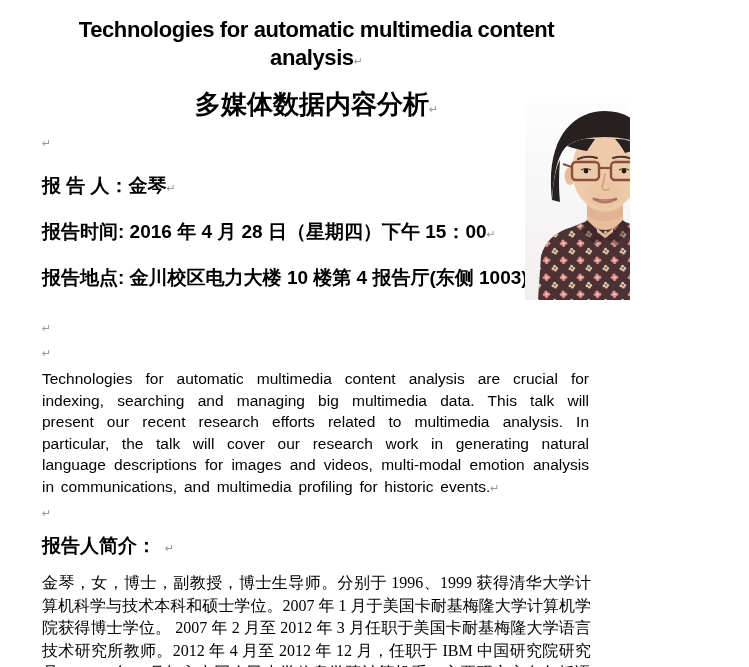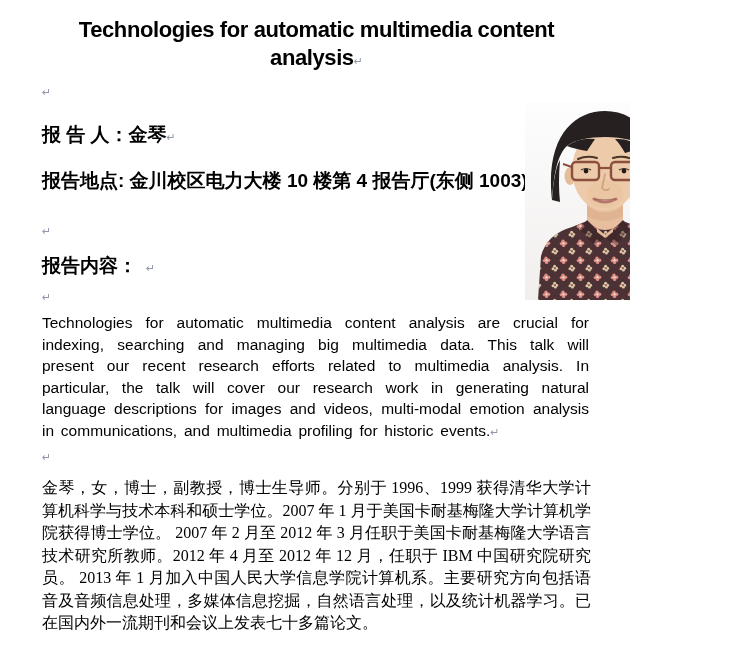--- a/index.html
+++ b/index.html
@@ -90,38 +90,40 @@
   .photo svg{display:block;width:160px;height:198px;}
 </style>
 </head>
 <body>
 
 <div class="page">
   <div class="content">
 
     <h1 class="title-en"><span>Technologies for automatic multimedia content analysis</span><span class="pmark">↵</span></h1>
 
+    <h1 class="title-zh"><span>多媒体数据内容分析</span><span class="pmark">↵</span></h1>
 
     <div class="p-empty first"><span class="pmark">↵</span></div>
 
     <div class="info-line first"><span>报 告 人：金琴</span><span class="pmark">↵</span></div>
 
+    <div class="info-line"><span>报告时间: 2016 年 4 月 28 日（星期四）下午 15：00</span><span class="pmark">↵</span></div>
 
     <div class="info-line"><span>报告地点: 金川校区电力大楼 10 楼第 4 报告厅(东侧 1003)</span><span class="pmark">↵</span></div>
 
     <div class="p-empty before-content"><span class="pmark">↵</span></div>
 
-    <div class="section-head"><span>报告内容：</span><span class="pmark">↵</span></div>
 
     <div class="p-empty small"><span class="pmark">↵</span></div>
 
     <p class="en-body"><span>Technologies for automatic multimedia content analysis are crucial for indexing, searching and managing big multimedia data. This talk will present our recent research efforts related to multimedia analysis. In particular, the talk will cover our research work in generating natural language descriptions for images and videos, multi-modal emotion analysis in communications, and multimedia profiling for historic events.</span><span class="pmark">↵</span></p>
 
     <div class="p-empty after-abstract"><span class="pmark">↵</span></div>
 
+    <div class="section-head bio"><span>报告人简介：</span><span class="pmark">↵</span></div>
 
     <p class="zh-body"><span>金琴，女，博士，副教授，博士生导师。分别于 1996、1999 获得清华大学计算机科学与技术本科和硕士学位。2007 年 1 月于美国卡耐基梅隆大学计算机学院获得博士学位。 2007 年 2 月至 2012 年 3 月任职于美国卡耐基梅隆大学语言技术研究所教师。2012 年 4 月至 2012 年 12 月，任职于 IBM 中国研究院研究员。 2013 年 1 月加入中国人民大学信息学院计算机系。主要研究方向包括语音及音频信息处理，多媒体信息挖掘，自然语言处理，以及统计机器学习。已在国内外一流期刊和会议上发表七十多篇论文。</span></p>
 
   </div>
 
   <div class="photo">
     <svg viewBox="0 0 160 198" xmlns="http://www.w3.org/2000/svg">
       <defs>
         <linearGradient id="bgg" x1="0" y1="0" x2="0" y2="1">
           <stop offset="0" stop-color="#fdfdfd"></stop>

